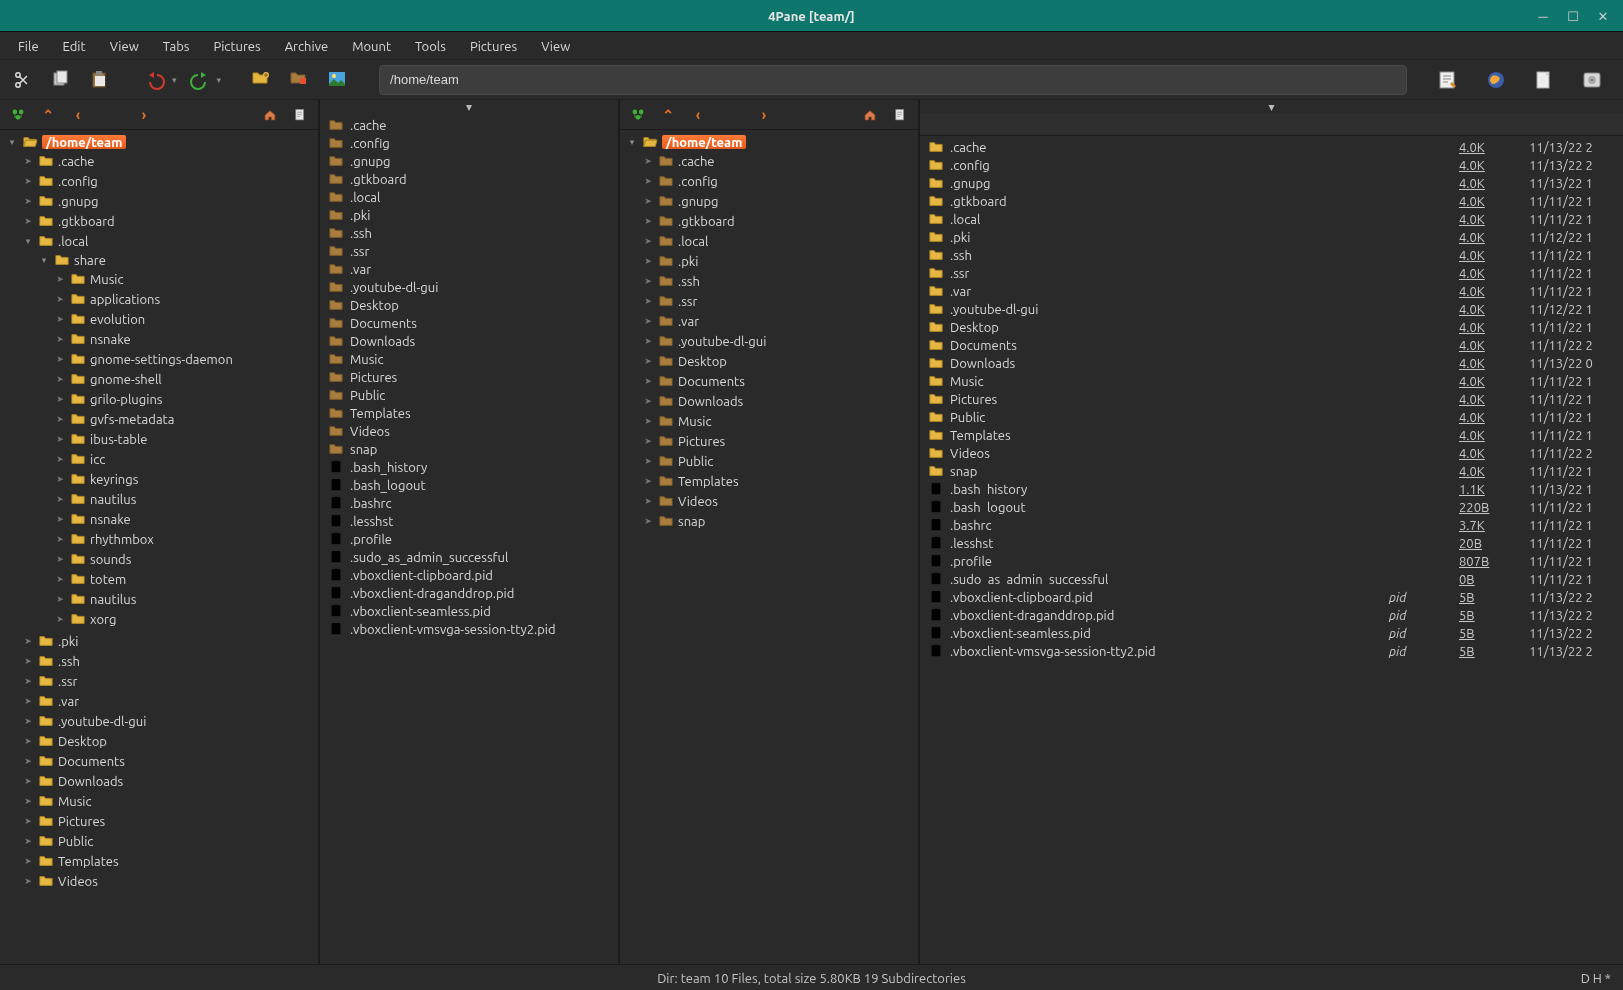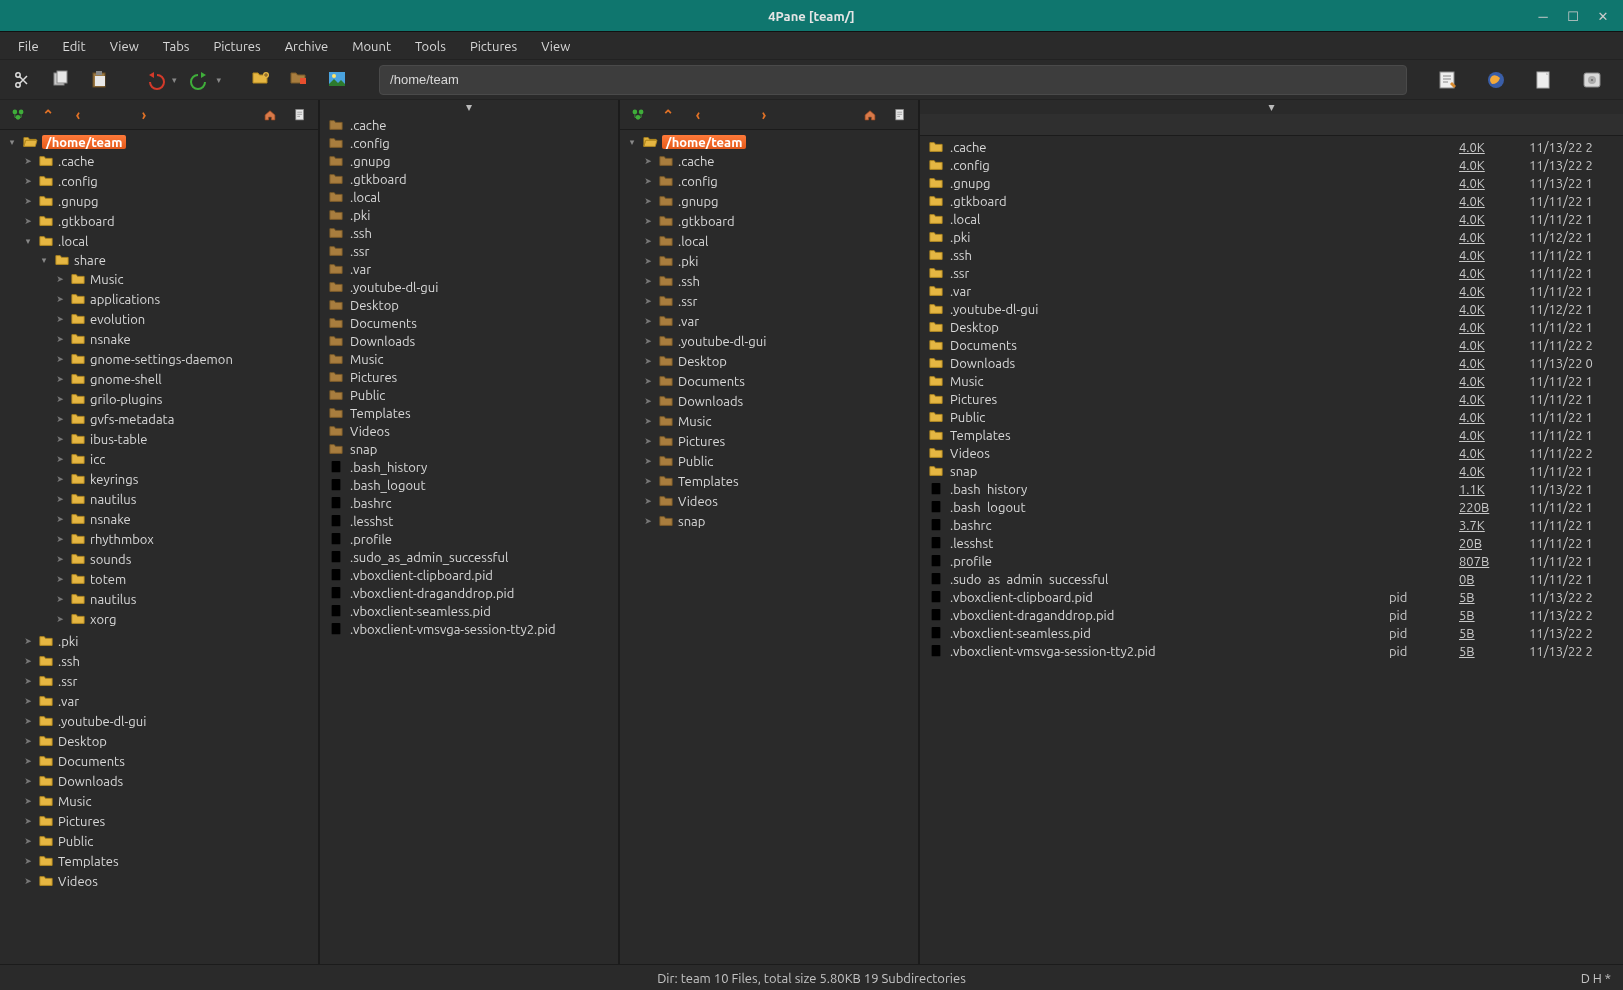--- a/index.html
+++ b/index.html
@@ -139,21 +139,21 @@
   .dhdr .c-name { flex:1; padding-left:6px;}
   .dhdr .c-ext  { width: 70px; }
   .dhdr .c-size { width: 70px; text-align:left; }
   .dhdr .c-date { width: 90px; text-align:left; padding-right:8px;}
   .drow {
     display:flex; align-items:center; gap:0; height:18px;
     cursor:pointer; border-radius:2px;
   }
   .drow .c-name { flex:1; display:flex; align-items:center; gap:6px; padding-left:4px; overflow:hidden;}
   .drow .c-name span { white-space:nowrap; text-overflow:ellipsis; overflow:hidden;}
-  .drow .c-ext  { width: 70px; color:#c8c8c8; }
+  .drow .c-ext  { width: 70px; color:#c8c8c8;font-style:italic; }
   .drow .c-size { width: 70px; color:#c8c8c8;text-decoration:underline; }
   .drow .c-date { width: 90px; color:#c8c8c8; padding-right:8px;}
   
   .status {
     height: 26px; background:#2a2a2a;
     display:flex; align-items:center; padding: 0 12px;
     border-top:1px solid #1b1b1b;
     color:#c4c4c4; font-size:13px;
   }
   .status .center { position:absolute; left:50%; transform:translateX(-50%); }

